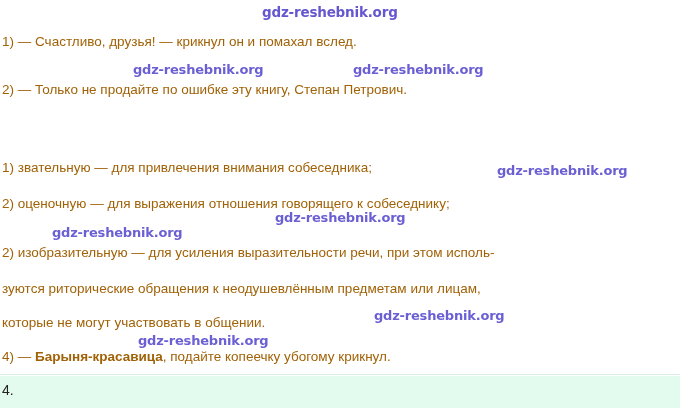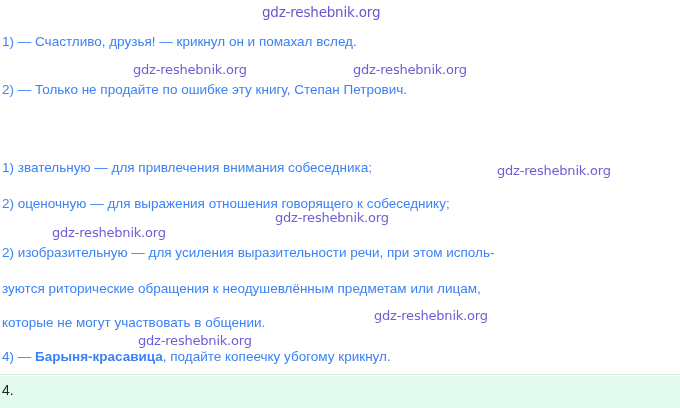--- a/index.html
+++ b/index.html
@@ -18,29 +18,29 @@
   .page {
     position: relative;
     width: 680px;
     height: 408px;
   }
   .line {
     position: absolute;
     font-size: 13.5px;
     line-height: 16px;
     white-space: nowrap;
-    color: #3b82f6;
+    color: #a16207;
   }
   .bold {
     font-weight: bold;
   }
   .watermark {
     position: absolute;
     font-family: "DejaVu Sans", sans-serif;
-    font-weight: normal;
+    font-weight: bold;
     font-size: 13px;
     color: #6b5fd4;
     white-space: nowrap;
     letter-spacing: -0.2px;
   }
   .wm-top {
     font-size: 13.5px;
     color: #6457cf;
   }
   .answer-band {

